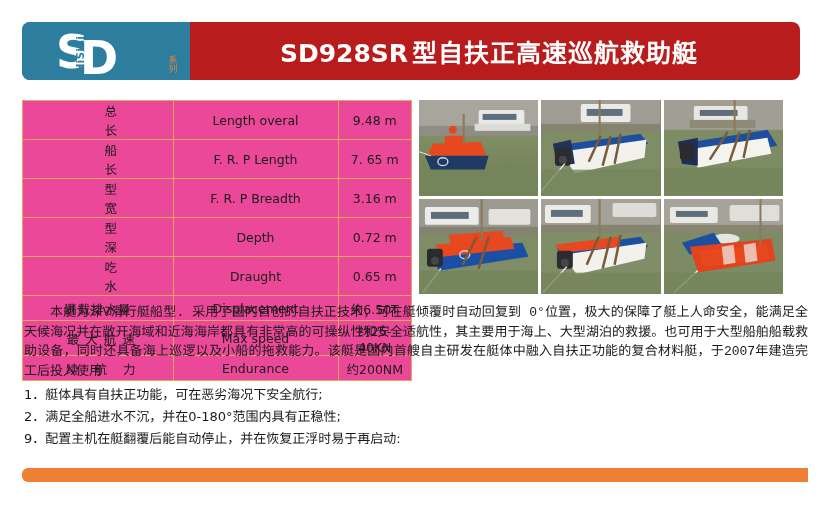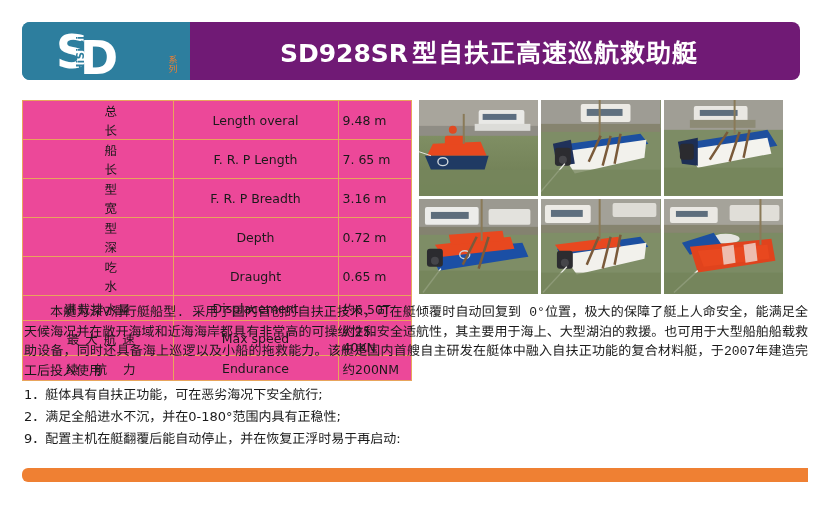--- a/index.html
+++ b/index.html
@@ -28,21 +28,21 @@
   .logo-sys{
     position:absolute;right:12px;bottom:6px;
     color:#ef8033;font-size:9px;line-height:9px;
     font-family:"DejaVu Sans","Liberation Sans",sans-serif;
     letter-spacing:0px;
     width:10px;text-align:center;
   }
   .logo-sys span{display:block;}
   .header-title-bar{
     position:absolute;left:168px;top:0;width:610px;height:58px;
-    background:#701a75;
+    background:#b91c1c;
     border-radius:0 8px 8px 0;
     display:flex;align-items:center;justify-content:center;
   }
   .header-title{
     color:#ffffff;
     font-size:25px;
     font-weight:bold;
     letter-spacing:1px;
     white-space:nowrap;
     transform:translateX(-6px);
@@ -64,21 +64,21 @@
     color:#1a1a1a;
     padding:0 4px;
     vertical-align:middle;
   }
   .col-cn{width:92px;text-align:center;letter-spacing:0px;}
   .col-cn .sp{display:inline-block;width:100%;}
   .cn-2{letter-spacing:26px;padding-left:26px;}
   .cn-4{letter-spacing:6px;padding-left:6px;}
   .cn-5{letter-spacing:1px;}
   .col-en{width:156px;text-align:center;}
-  .col-val{width:auto;}
+  .col-val{width:auto;text-align:center;}
 
   
   .photo-grid{
     position:absolute;left:419px;top:100px;
     width:364px;height:194px;
     display:grid;
     grid-template-columns:1fr 1fr 1fr;
     grid-template-rows:1fr 1fr;
     gap:3px;
     background:#ffffff;

